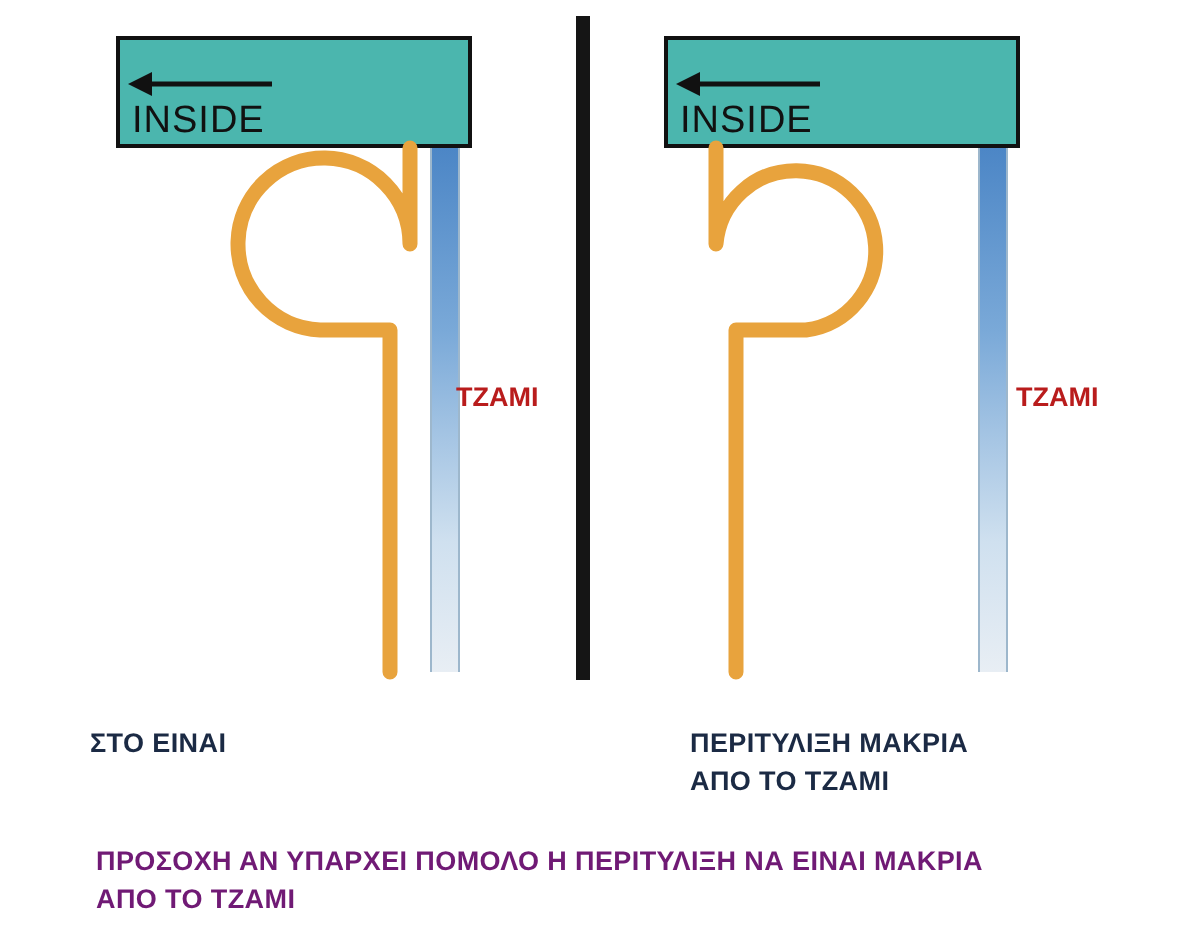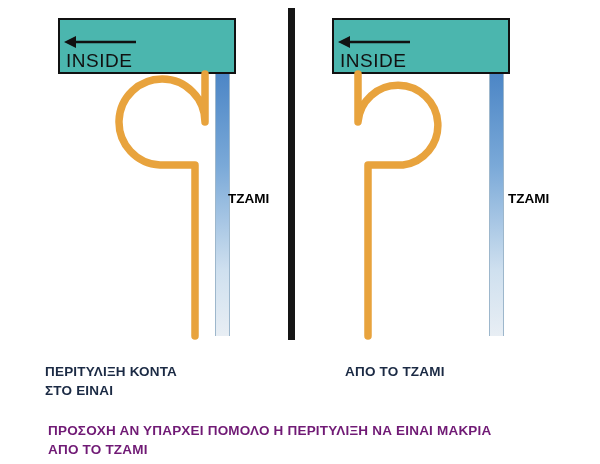--- a/index.html
+++ b/index.html
@@ -57,21 +57,21 @@
   }
 
   
   .glass {
     position: absolute;
   }
   .glass-label {
     position: absolute;
     font-size: 13.5px;
     font-weight: bold;
-    color: #000000;
+    color: #b91c1c;
   }
 
   
   .caption {
     position: absolute;
     font-size: 13.5px;
     font-weight: bold;
     color: #1b2a44;
     line-height: 19px;
     letter-spacing: 0.2px;
@@ -117,21 +117,20 @@
 
     <svg class="cord-svg" width="288" height="340" viewBox="0 0 288 340">
       <path d="M 205,74
                L 205,122
                A 43,43 0 1 0 160,165
                L 195,165
                L 195,336" fill="none" stroke="#e8a33d" stroke-width="7.5" stroke-linecap="round" stroke-linejoin="round"></path>
     </svg>
 
     <div class="caption" style="left:45px; top:362px; width:200px;">
-      <div>ΠΕΡΙΤΥΛΙΞΗ ΚΟΝΤΑ</div>
       <div>ΣΤΟ ΕΙΝΑΙ</div>
     </div>
   </div>
 
   <div id="divider"></div>
 
   <div class="panel" id="panel-right">
 
     <div class="frame" style="left:32px; top:18px; width:178px; height:56px;"></div>
 
@@ -150,20 +149,21 @@
 
     <svg class="cord-svg" width="300" height="340" viewBox="0 0 300 340">
       <path d="M 58,74
                L 58,122
                A 40,40 0 1 1 103,165
                L 68,165
                L 68,336" fill="none" stroke="#e8a33d" stroke-width="7.5" stroke-linecap="round" stroke-linejoin="round"></path>
     </svg>
 
     <div class="caption" style="left:45px; top:362px; width:210px;">
+      <div>ΠΕΡΙΤΥΛΙΞΗ ΜΑΚΡΙΑ</div>
       <div>ΑΠΟ ΤΟ ΤΖΑΜΙ</div>
     </div>
   </div>
 
   <div id="note">
     <div>ΠΡΟΣΟΧΗ ΑΝ ΥΠΑΡΧΕΙ ΠΟΜΟΛΟ Η ΠΕΡΙΤΥΛΙΞΗ ΝΑ ΕΙΝΑΙ ΜΑΚΡΙΑ</div>
     <div>ΑΠΟ ΤΟ ΤΖΑΜΙ</div>
   </div>
 
 </div>

